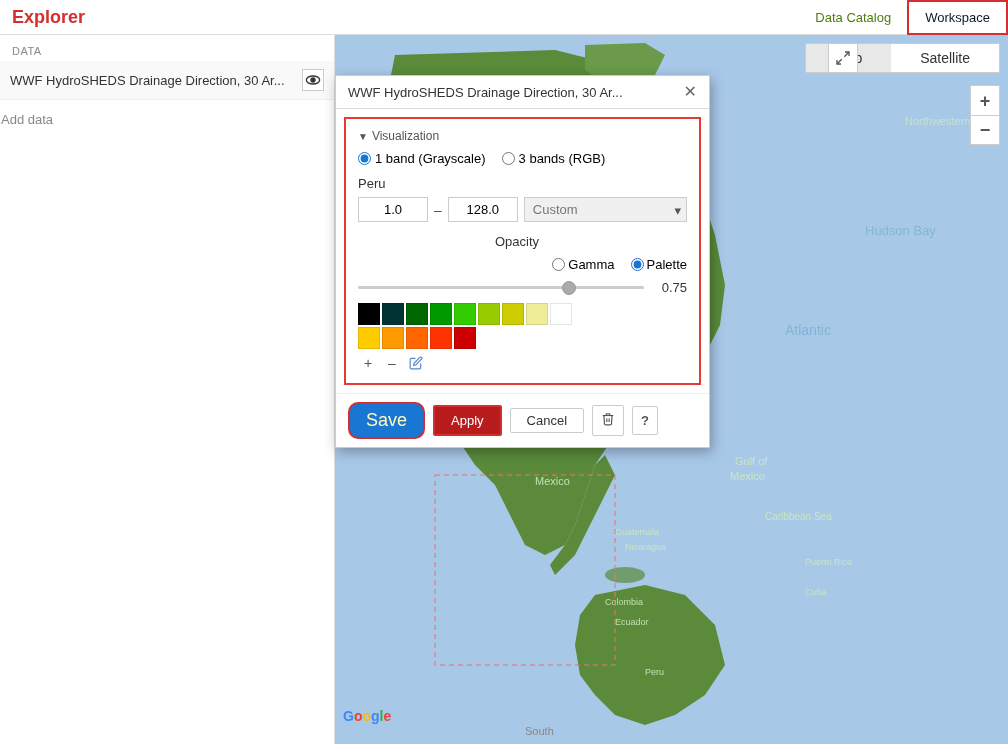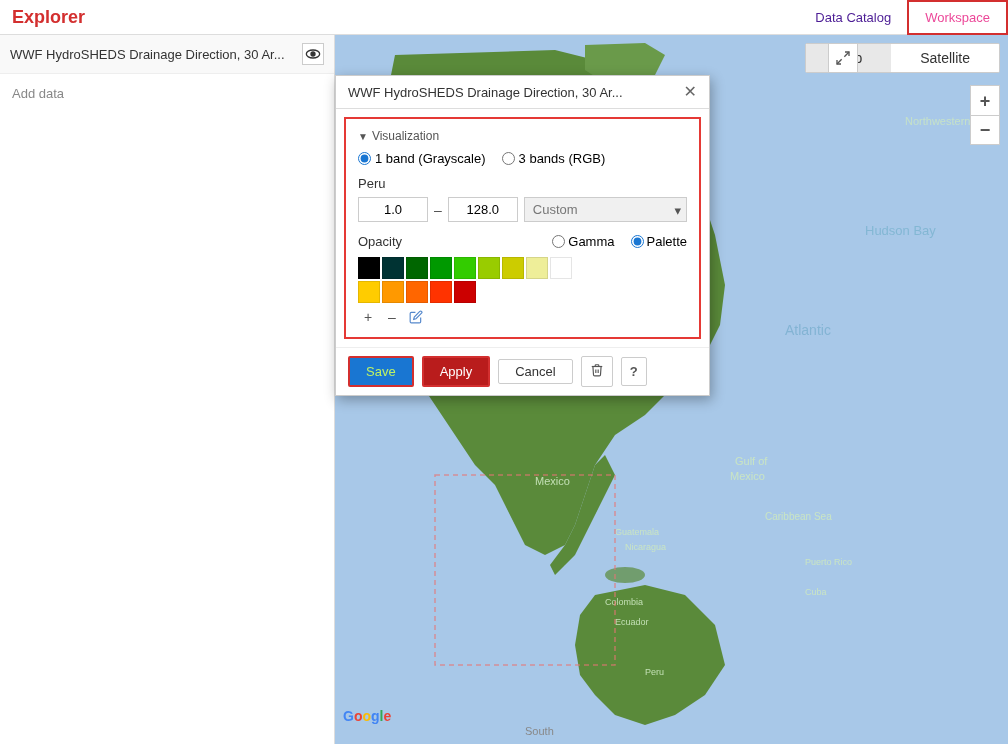--- a/index.html
+++ b/index.html
@@ -12,25 +12,25 @@
       display: flex; align-items: center; justify-content: space-between;
       z-index: 100;
     }
     #topbar .logo {
       color: #d32f2f; font-size: 18px; font-weight: bold; padding-left: 12px;
     }
     #topbar .nav-buttons {
       display: flex; align-items: center; gap: 0;
     }
     #topbar .nav-btn {
-      padding: 6px 16px; font-size: 13px; color: #4c1d95; cursor: pointer; border: none;
+      padding: 6px 16px; font-size: 13px; color: #4d7c0f; cursor: pointer; border: none;
       background: transparent; height: 35px;
     }
     #topbar .nav-btn.active {
-      border: 2px solid #d32f2f; color: #ec4899; font-weight: 500;
+      border: 2px solid #d32f2f; color: #0f172a; font-weight: 500;
     }
 
     
     #sidebar {
       position: absolute; top: 35px; left: 0; width: 335px; bottom: 0;
       background: #fff; border-right: 1px solid #ddd; z-index: 50;
     }
     #sidebar .data-label {
       padding: 10px 12px 4px; font-size: 11px; color: #888; text-transform: uppercase;
       letter-spacing: 0.5px;
@@ -42,21 +42,21 @@
     #sidebar .layer-item .layer-name {
       flex: 1; font-size: 13px; color: #333; white-space: nowrap; overflow: hidden;
       text-overflow: ellipsis;
     }
     #sidebar .layer-icon {
       width: 22px; height: 22px; display: flex; align-items: center; justify-content: center;
       cursor: pointer; color: #555; font-size: 15px;
       border: 1px solid #ccc; background: #fff;
     }
     #sidebar .add-data {
-      padding: 12px 12px; color: #888; font-size: 13px; cursor: pointer;
+      padding: 12px 1px; color: #888; font-size: 13px; cursor: pointer;
     }
 
     
     #map-area {
       position: absolute; top: 35px; left: 335px; right: 0; bottom: 0;
       background: #4a90d9; overflow: hidden;
     }
 
     
     #map-type-controls {
@@ -157,21 +157,21 @@
     .range-select-wrapper select {
       width: 100%; padding: 4px 8px; font-size: 13px; border: 1px solid #ccc;
       background: #f0f0f0; color: #777; appearance: none; cursor: pointer;
     }
     .range-select-wrapper::after {
       content: "▾"; position: absolute; right: 6px; top: 50%; transform: translateY(-50%);
       pointer-events: none; color: #555;
     }
 
     .opacity-row {
-      display: flex; align-items: center; gap: 8px; margin-bottom: 8px;
+      display: flex; align-items: center; gap: 8px; margin-bottom: 8px; flex-direction: column;
     }
     .opacity-label { font-size: 13px; color: #333; width: 55px; }
     .gamma-palette-row {
       display: flex; align-items: center; gap: 8px;
     }
     .gp-label { display: flex; align-items: center; gap: 3px; font-size: 13px; }
     .gp-label input[type="radio"] { accent-color: #1976d2; }
 
     .opacity-slider {
       flex: 1; -webkit-appearance: none; height: 3px; background: #ccc;
@@ -197,22 +197,22 @@
     .palette-action-btn {
       width: 20px; height: 20px; display: flex; align-items: center; justify-content: center;
       font-size: 14px; cursor: pointer; color: #555; border: none; background: none;
     }
 
     
     #modal-footer {
       display: flex; align-items: center; gap: 8px; padding: 8px 12px; border-top: 1px solid #eee;
     }
     .btn-save {
-      padding: 6px 16px; background: #1976d2; color: #bef264; border: 2px solid #d32f2f;
-      font-size: 13px; cursor: pointer; font-weight: 500; border-radius: 2px;
+      padding: 6px 16px; background: #1976d2; color: #fef9c3; border: 2px solid #d32f2f;
+      font-size: 18px; cursor: pointer; font-weight: 500; border-radius: 10px;
     }
     .btn-apply {
       padding: 6px 16px; background: #b91c1c; color: #fff; border: 2px solid #d32f2f;
       font-size: 13px; cursor: pointer; font-weight: 500; border-radius: 2px;
     }
     .btn-cancel {
       padding: 4px 16px; background: #fff; color: #333; border: 1px solid #ccc;
       font-size: 13px; cursor: pointer; border-radius: 2px;
     }
     .btn-delete {
@@ -234,20 +234,21 @@
 
 <div id="topbar">
   <div class="logo">Explorer</div>
   <div class="nav-buttons">
     <button class="nav-btn">Data Catalog</button>
     <button class="nav-btn active">Workspace</button>
   </div>
 </div>
 
 <div id="sidebar">
+  <div class="data-label">Data</div>
   <div class="layer-item">
     <span class="layer-name">WWF HydroSHEDS Drainage Direction, 30 Ar...</span>
     <div class="layer-icon">
       <svg width="16" height="16" viewBox="0 0 24 24" fill="none" stroke="#333" stroke-width="2">
         <ellipse cx="12" cy="12" rx="10" ry="6"></ellipse>
         <circle cx="12" cy="12" r="3" fill="#333"></circle>
       </svg>
     </div>
   </div>
   <div class="add-data">Add data</div>
@@ -362,20 +363,24 @@
             <input type="radio" name="gp" style="">
             <span>Gamma</span>
           </label>
           <label class="gp-label" style="margin-left:8px;">
             <input type="radio" name="gp" checked="" style="">
             <span>Palette</span>
           </label>
         </div>
       </div>
 
+      <div style="display:flex;align-items:center;gap:8px;margin-bottom:8px;">
+        <input type="range" class="opacity-slider" min="0" max="1" step="0.01" value="0.75" style="flex: 1 1 0%;">
+        <span class="opacity-value">0.75</span>
+      </div>
 
       <div class="palette-section">
         <div class="palette-grid" id="palette-grid">
 
         <div class="palette-color" style="background: rgb(0, 0, 0);"></div>
             <div class="palette-color" style="background: rgb(0, 51, 51);"></div>
             <div class="palette-color" style="background: rgb(0, 102, 0);"></div>
             <div class="palette-color" style="background: rgb(0, 153, 0);"></div>
             <div class="palette-color" style="background: rgb(51, 204, 0);"></div>
             <div class="palette-color" style="background: rgb(153, 204, 0);"></div>

